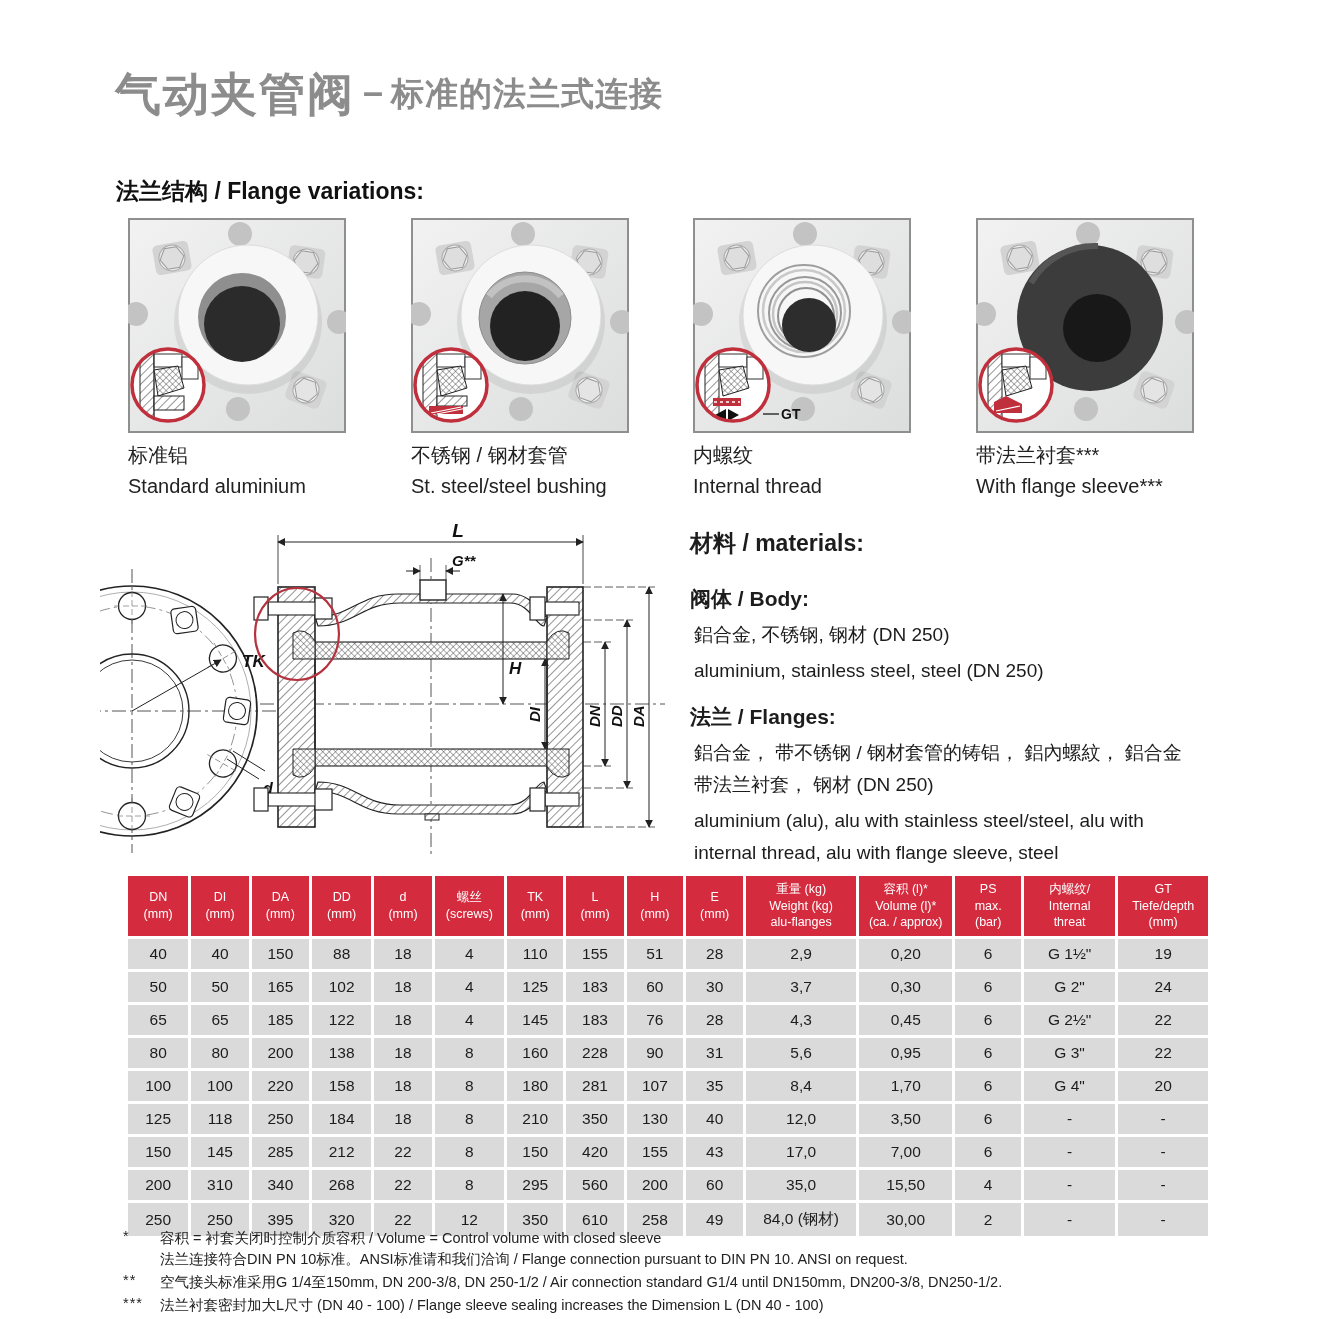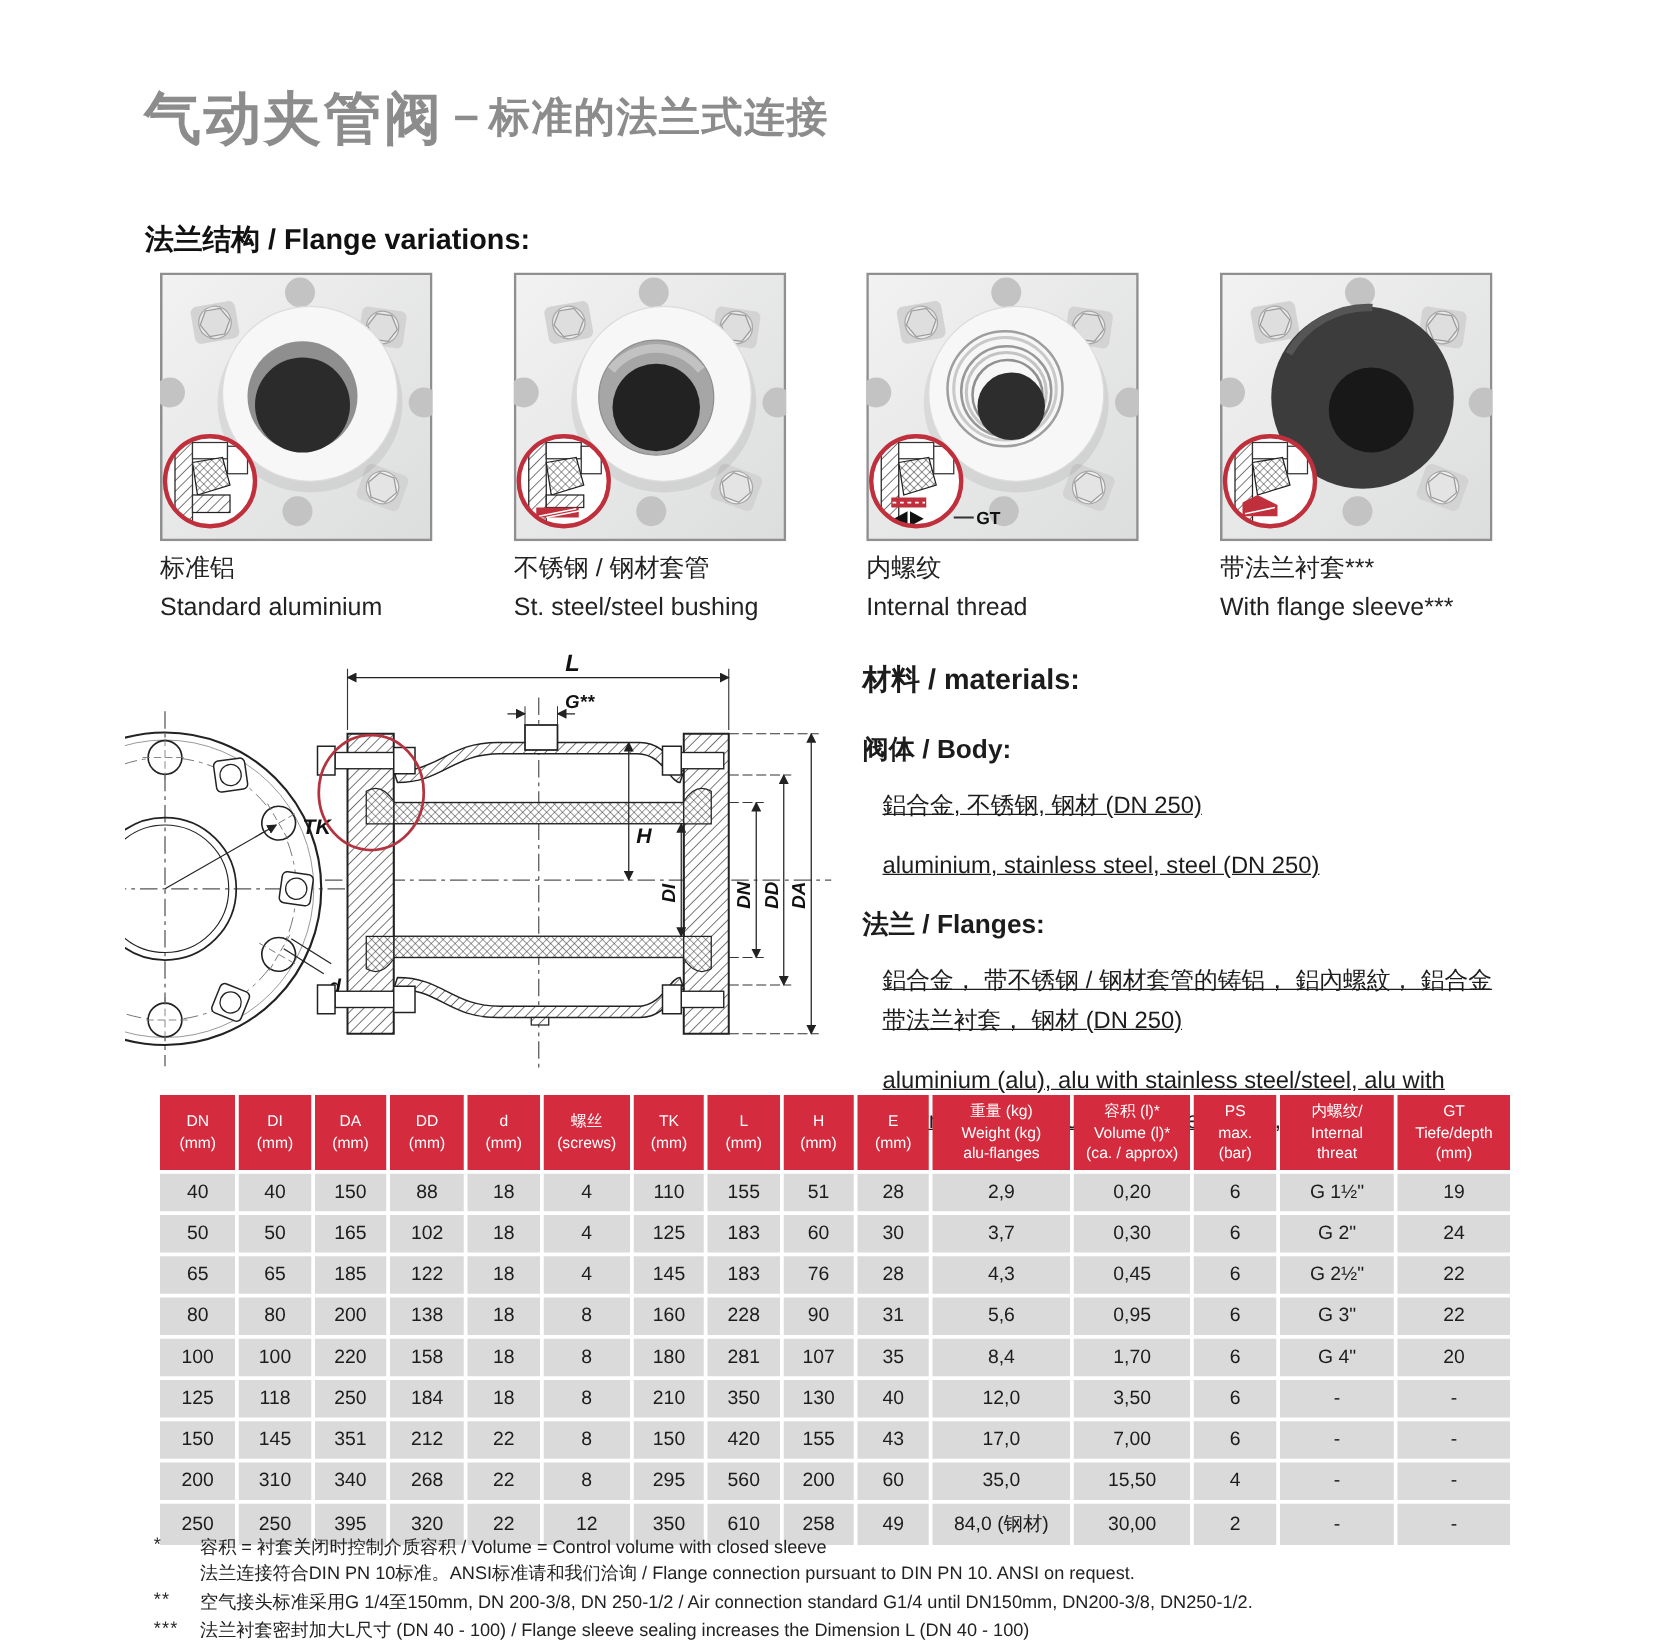--- a/index.html
+++ b/index.html
@@ -19,21 +19,21 @@
   .photo{position:absolute;top:218px;width:218px;height:215px;}
   .photo svg{display:block;}
   .caption{position:absolute;top:440px;width:266px;font-size:20px;color:#222;line-height:1.55;}
   .caption .zh{display:block;}
   .caption .en{display:block;}
 
   
   #materials{position:absolute;left:690px;top:528px;width:530px;}
   #materials .mat-heading{font-size:23px;font-weight:bold;margin:0 0 26px 0;}
   #materials .sub-heading{font-size:21px;font-weight:bold;margin:0 0 6px 0;}
-  #materials .mat-line{font-size:19px;line-height:1.68;margin:16px;text-decoration:underline;}
+  #materials .mat-line{font-size:19px;line-height:1.68;margin:4px;}
   #materials .block{margin-bottom:16px;}
   .preline{white-space:pre-line;}
   .just{text-align:justify;}
 
   
   #table-wrap{position:absolute;left:125px;top:873px;width:1086px;}
   table{border-collapse:separate;border-spacing:3px;table-layout:fixed;width:1086px;}
   th{background:#d52b3e;color:#fff;font-weight:normal;font-size:12.5px;line-height:1.35;
      white-space:pre-line;text-align:center;vertical-align:middle;height:56px;padding:2px 1px;}
   td{background:#dadada;text-align:center;vertical-align:middle;font-size:15.5px;
@@ -622,21 +622,21 @@
             <td>40</td>
             <td>12,0</td>
             <td>3,50</td>
             <td>6</td>
             <td>-</td>
             <td>-</td>
           </tr>
           <tr>
             <td>150</td>
             <td>145</td>
-            <td>351</td>
+            <td>285</td>
             <td>212</td>
             <td>22</td>
             <td>8</td>
             <td>150</td>
             <td>420</td>
             <td>155</td>
             <td>43</td>
             <td>17,0</td>
             <td>7,00</td>
             <td>6</td>

